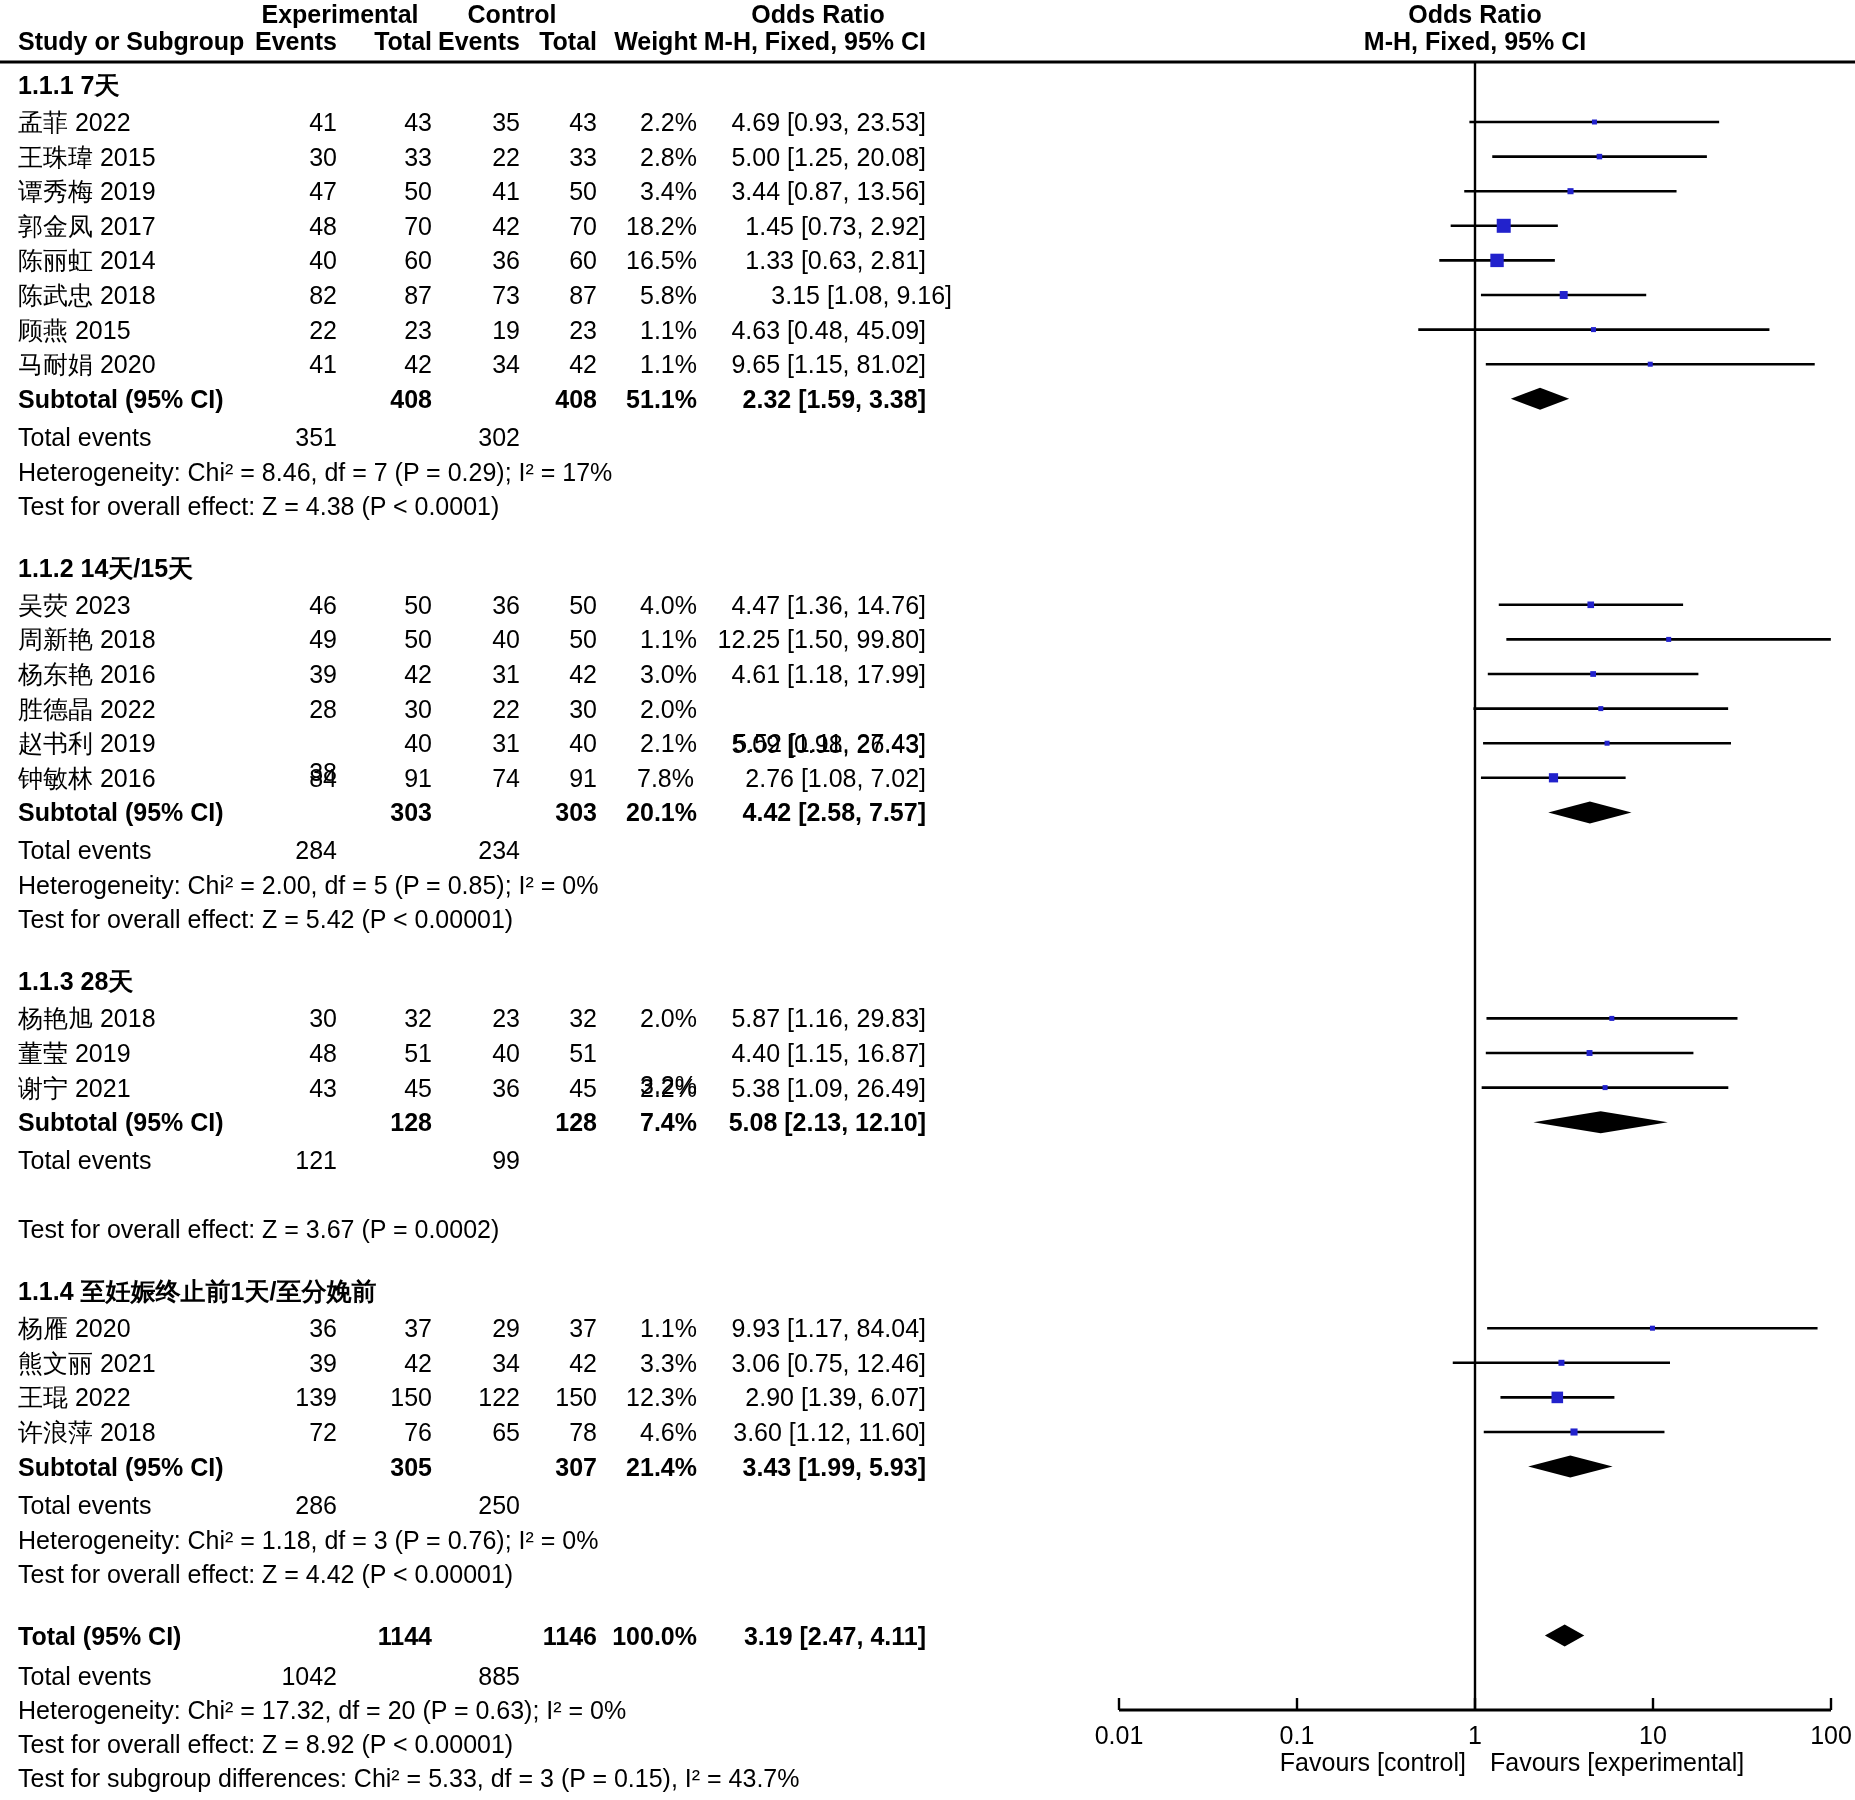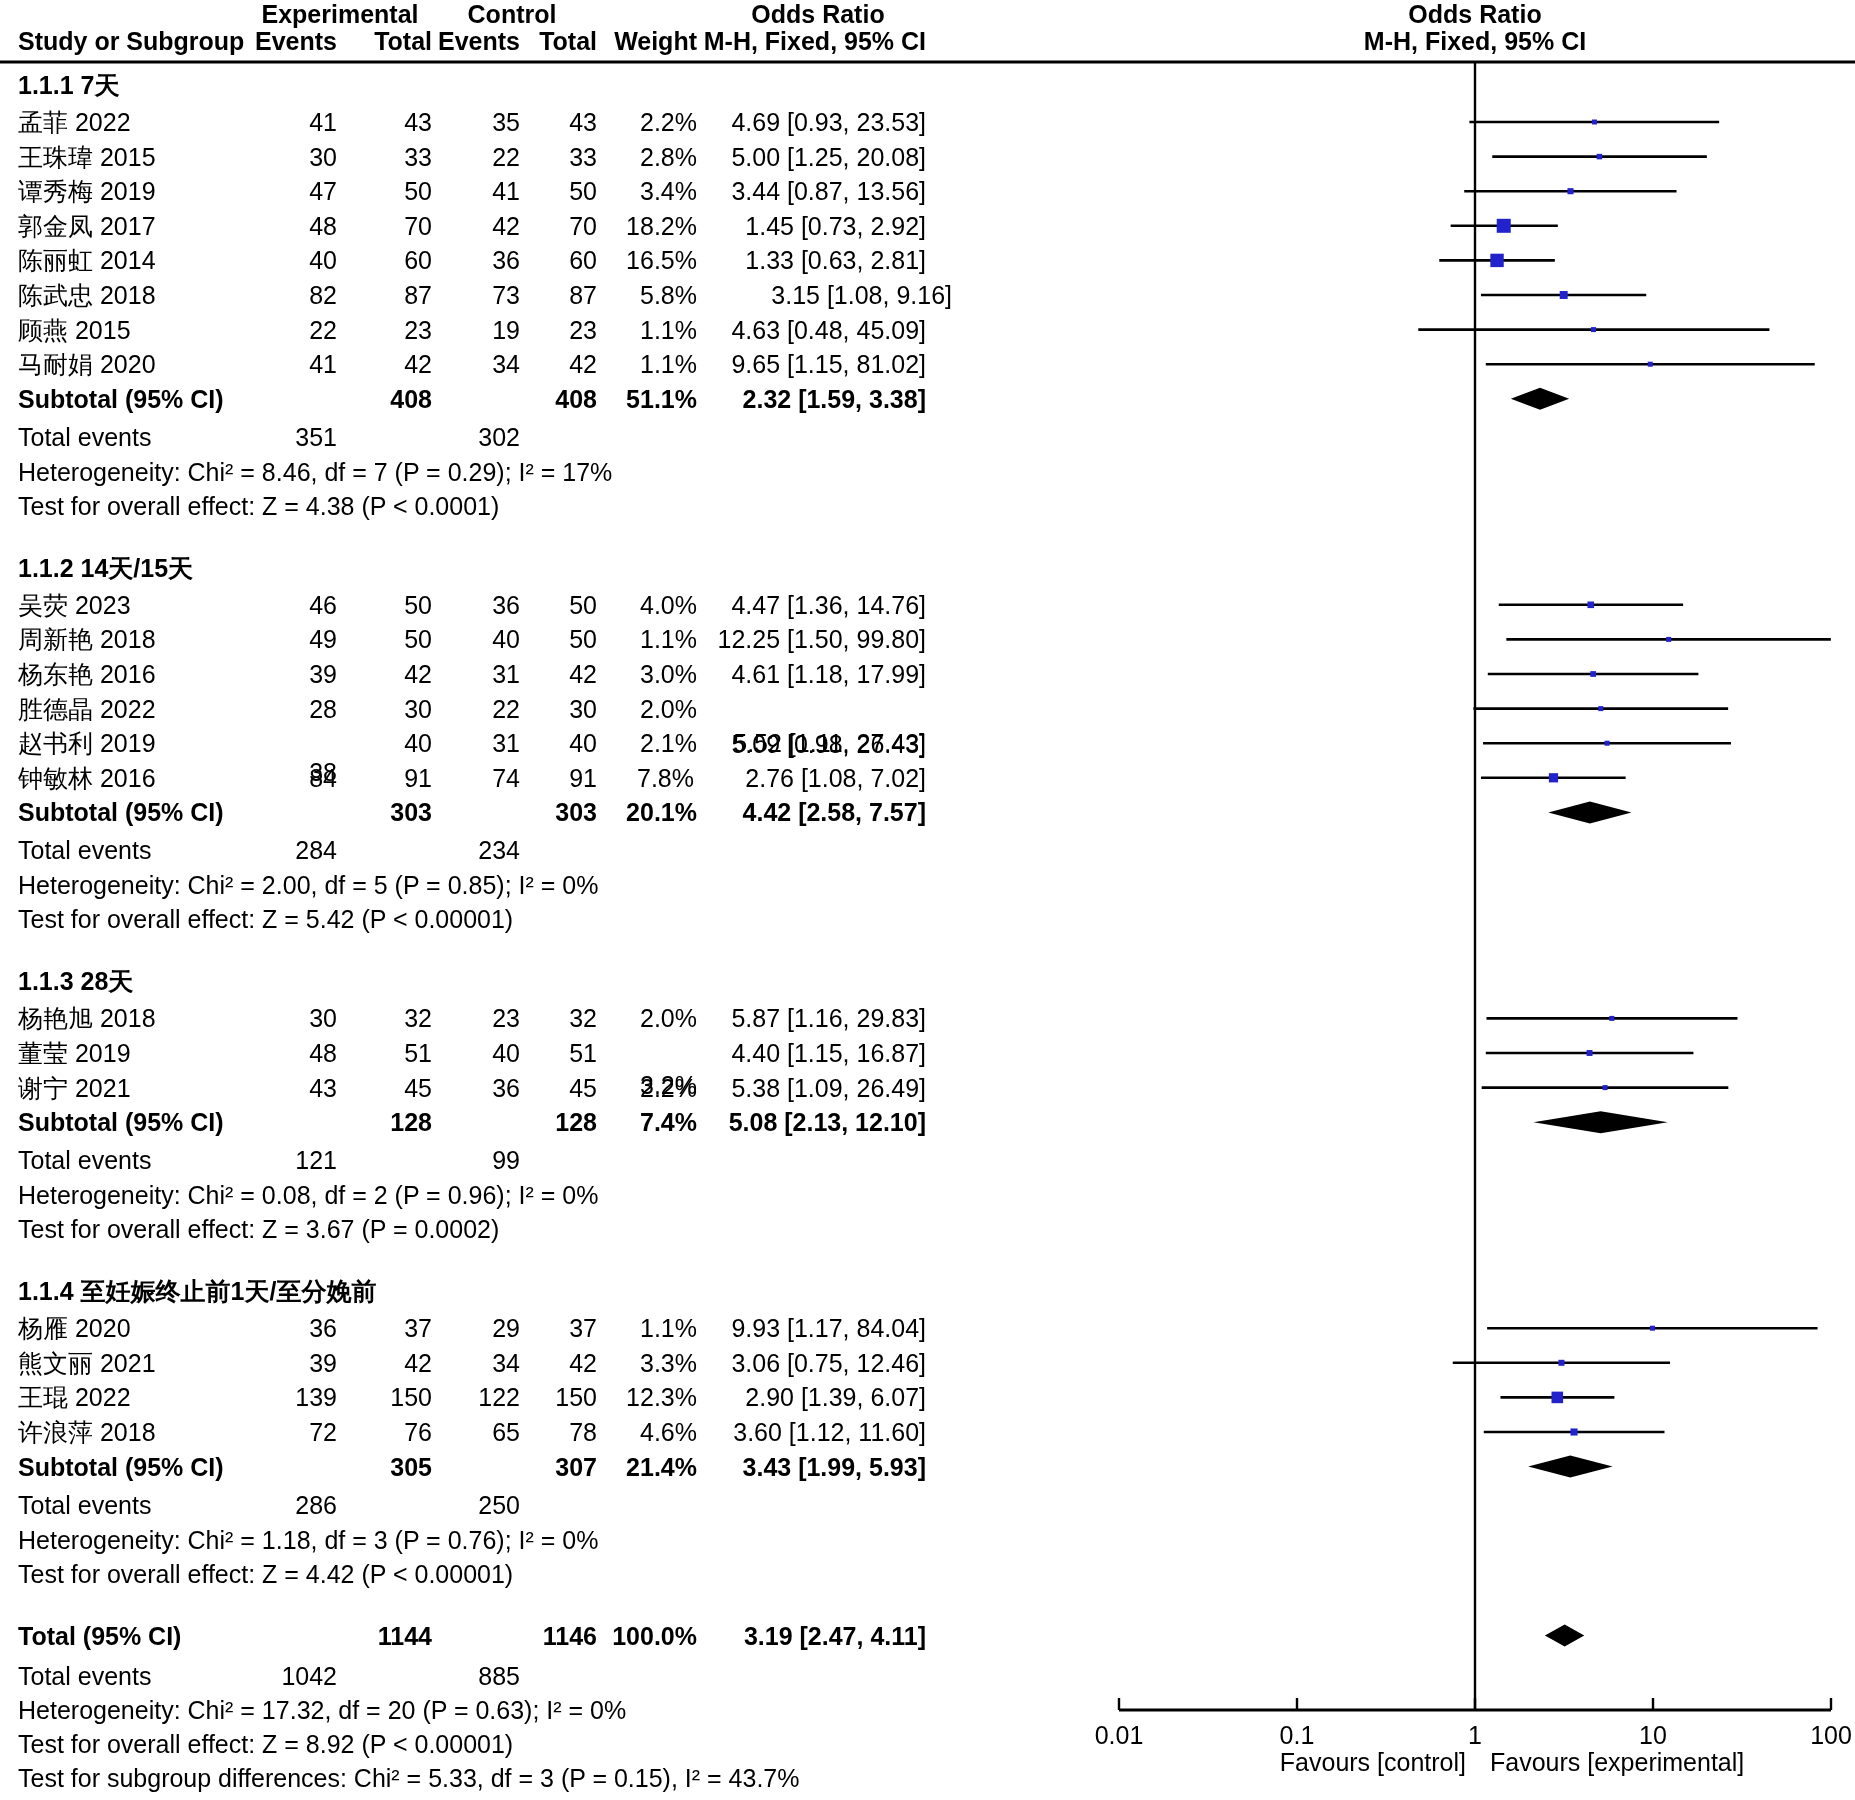--- a/index.html
+++ b/index.html
@@ -242,21 +242,20 @@
     <div class="ln r" style="left: 457px; top: 1074px;">2.2%</div>
     <div class="ln r" style="left: 686px; top: 1074px;">5.38 [1.09, 26.49]</div>
     <div class="ln b" style="left: 18px; top: 1108px;">Subtotal (95% CI)</div>
     <div class="ln b r" style="left: 192px; top: 1108px;">128</div>
     <div class="ln b r" style="left: 357px; top: 1108px;">128</div>
     <div class="ln b r" style="left: 457px; top: 1108px;">7.4%</div>
     <div class="ln b r" style="left: 686px; top: 1108px;">5.08 [2.13, 12.10]</div>
     <div class="ln" style="left: 18px; top: 1146px;">Total events</div>
     <div class="ln r" style="left: 97px; top: 1146px;">121</div>
     <div class="ln r" style="left: 280px; top: 1146px;">99</div>
-    <div class="ln" style="left: 18px; top: 1181px;">Heterogeneity: Chi² = 0.08, df = 2 (P = 0.96); I² = 0%</div>
     <div class="ln" style="left: 18px; top: 1215px;">Test for overall effect: Z = 3.67 (P = 0.0002)</div>
     <div class="ln b" style="left: 18px; top: 1277px;">1.1.4 至妊娠终止前1天/至分娩前</div>
     <div class="ln" style="left: 18px; top: 1314px;">杨雁 2020</div>
     <div class="ln r" style="left: 97px; top: 1314px;">36</div>
     <div class="ln r" style="left: 192px; top: 1314px;">37</div>
     <div class="ln r" style="left: 280px; top: 1314px;">29</div>
     <div class="ln r" style="left: 357px; top: 1314px;">37</div>
     <div class="ln r" style="left: 457px; top: 1314px;">1.1%</div>
     <div class="ln r" style="left: 686px; top: 1314px;">9.93 [1.17, 84.04]</div>
     <div class="ln" style="left: 18px; top: 1349px;">熊文丽 2021</div>

